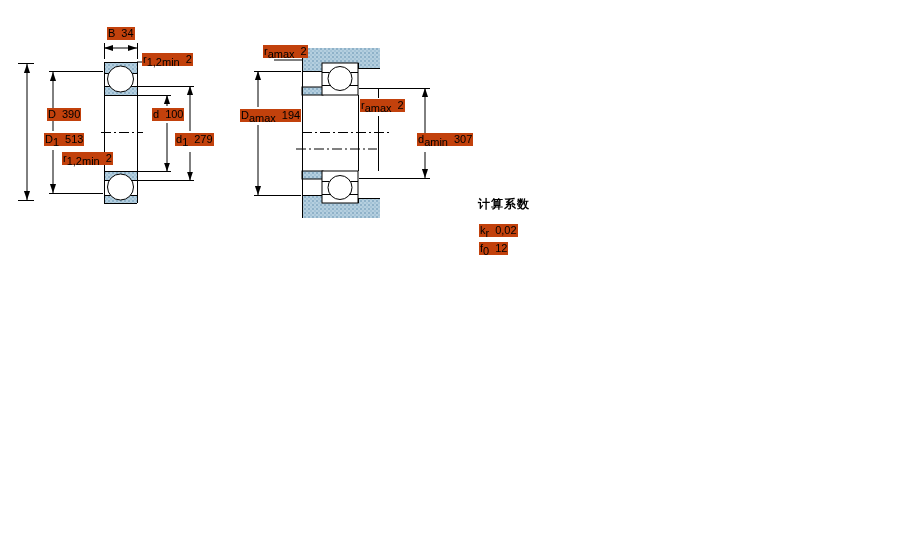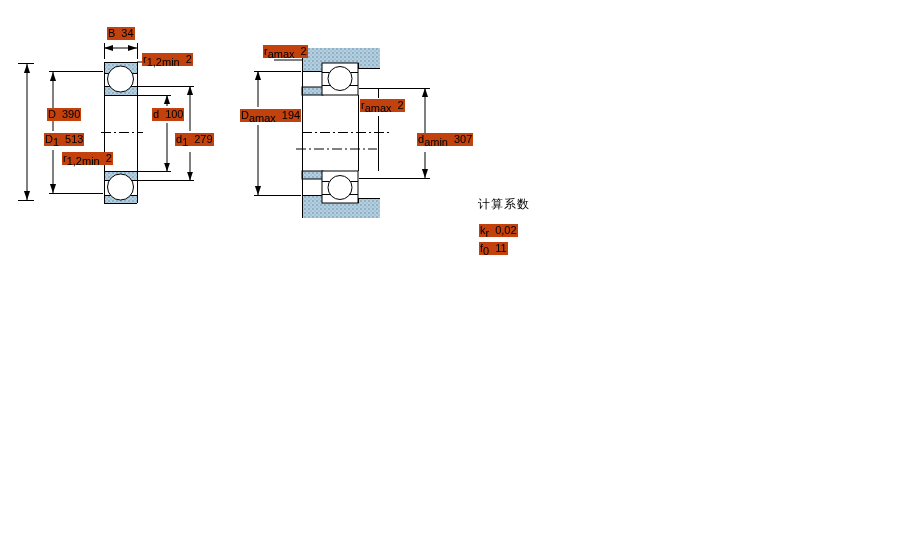--- a/index.html
+++ b/index.html
@@ -8,21 +8,21 @@
     font-family:"Liberation Sans", sans-serif; overflow:hidden;
   }
   .drawing { position:absolute; left:0; top:0; }
   .lbl {
     position:absolute; font-size:11px; line-height:13px; color:#000;
     background:#c2410c; white-space:nowrap; padding:0 1px;
   }
   .lbl .sub { font-size:11px; position:relative; top:3px;margin-top:19px; }
   .lbl .val { margin-left:6px; }
   .heading {
-    position:absolute; font-size:12px; font-weight:normal; color:#000;
+    position:absolute; font-size:12px; font-weight:bold; color:#000;
     letter-spacing:1px; white-space:nowrap;
     font-family:"DejaVu Sans","Liberation Sans",sans-serif;
   }
 </style>
 </head>
 <body>
 
 <div class="canvas">
 
   <svg class="drawing" width="900" height="560" viewBox="0 0 900 560">
@@ -143,16 +143,16 @@
   </div>
   <div class="lbl" style="left:417px;top:133px">
     <span>d</span><span class="sub">amin</span><span class="val">307</span>
   </div>
 
   <div class="heading" style="left:478px;top:196px">计算系数</div>
   <div class="lbl" style="left:479px;top:224px">
     <span>k</span><span class="sub">r</span><span class="val">0,02</span>
   </div>
   <div class="lbl" style="left:479px;top:242px">
-    <span>f</span><span class="sub">0</span><span class="val">11</span>
+    <span>f</span><span class="sub">0</span><span class="val">12</span>
   </div>
 
 </div>
 
 </body></html>

